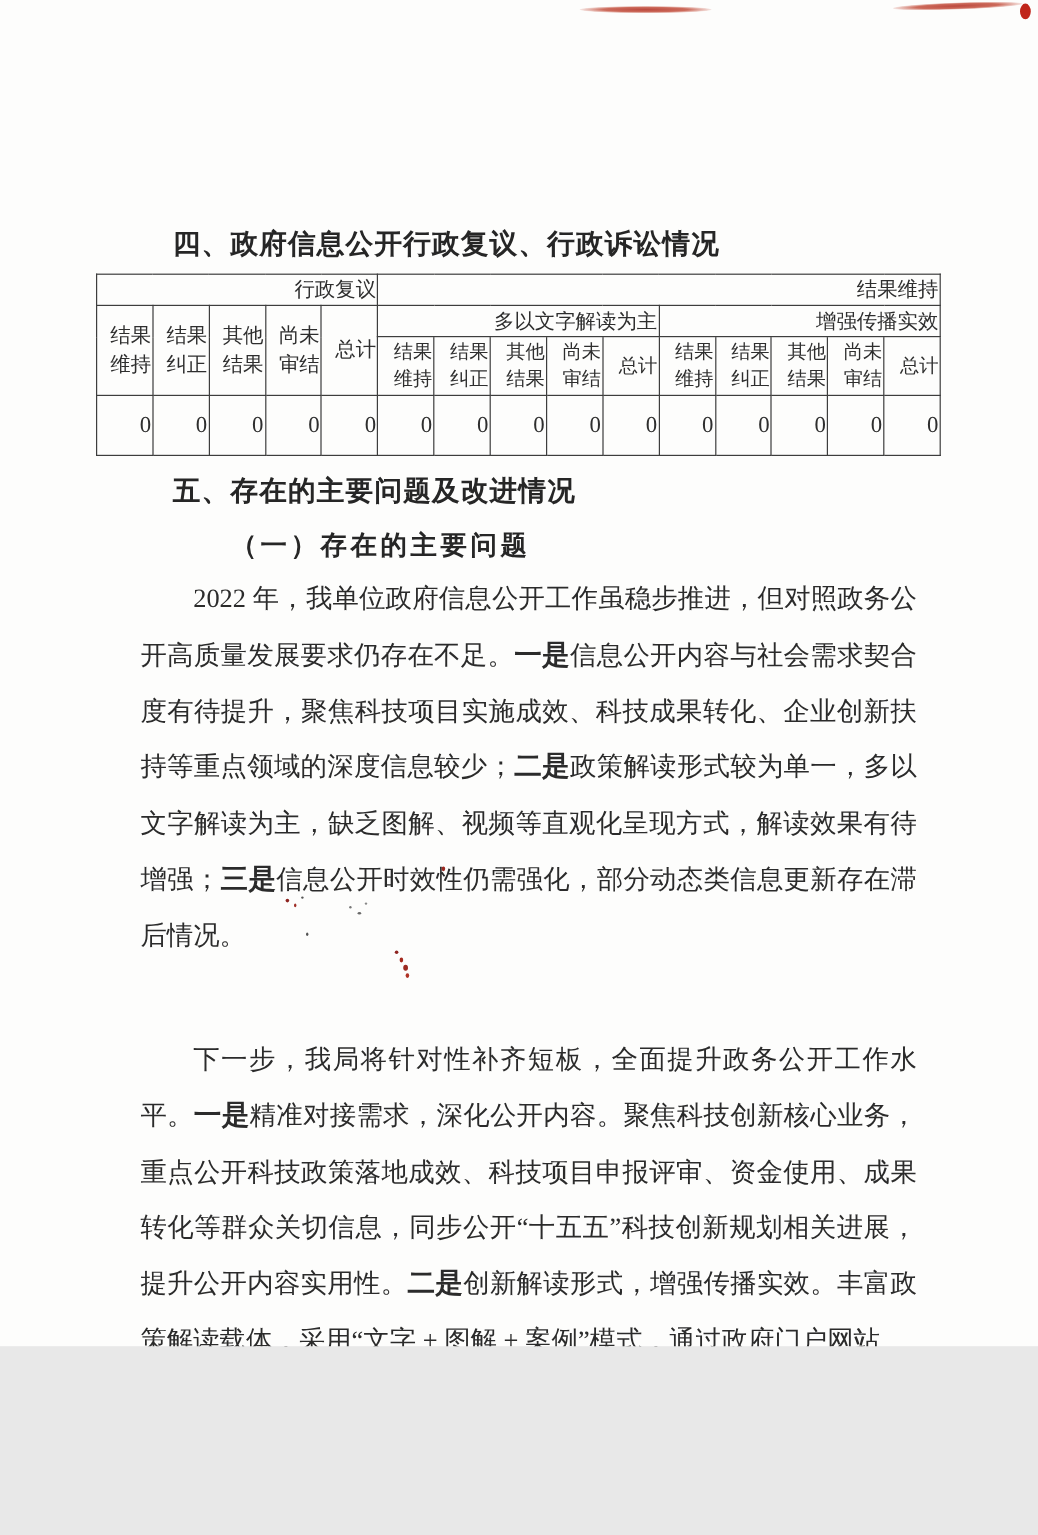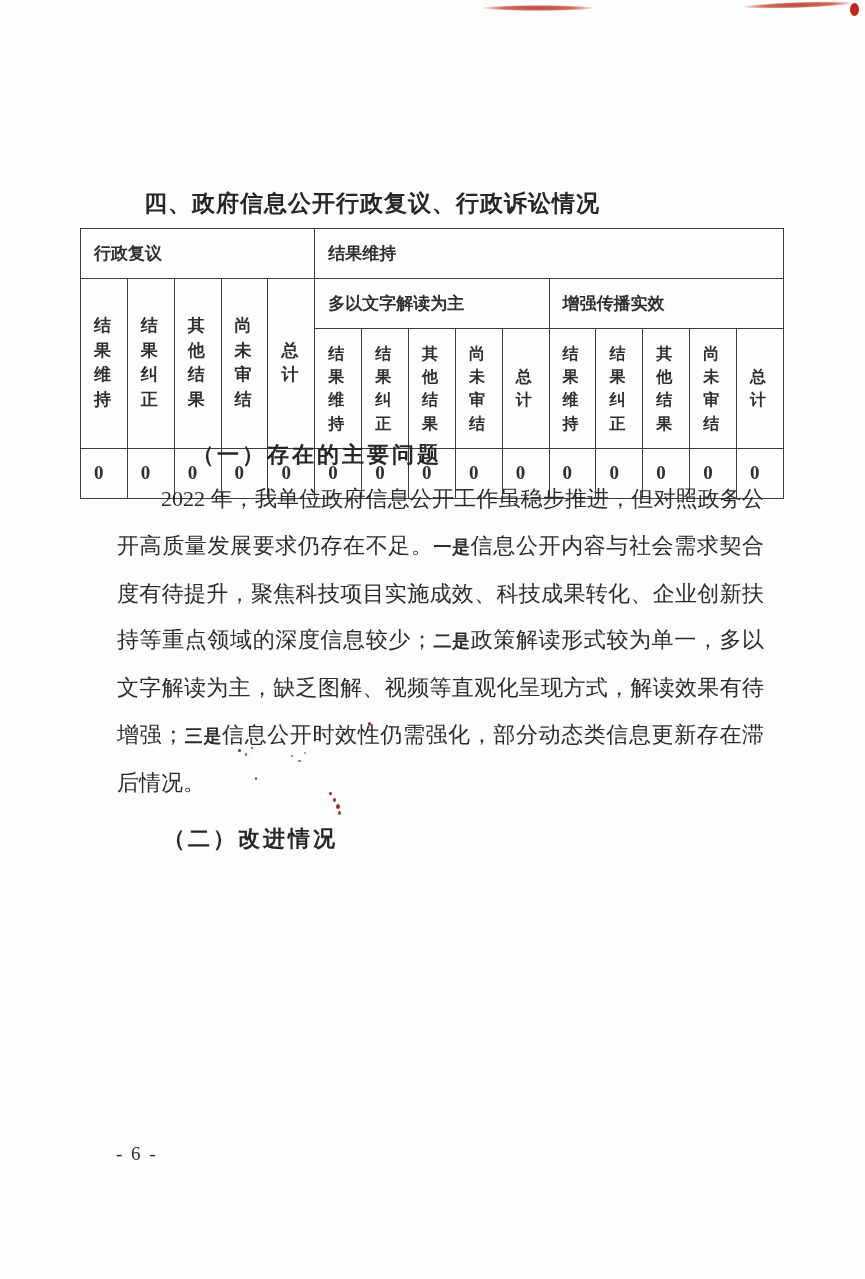--- a/index.html
+++ b/index.html
@@ -1,19 +1,19 @@
 <!DOCTYPE html>
 <html><head>
 <meta charset="utf-8">
 <style>
   * { margin:0; padding:0; box-sizing:border-box; }
   html,body { background:#e8e8e8; }
   .page {
     position:relative;
-    width:865px; height:1279px;
+    width:865px; height:1122px;
     background:#fdfdfc;
     margin:0 auto;
     overflow:hidden;
     color:#2b2b2b;
     font-family:"Liberation Serif","DejaVu Serif",serif;
   }
 
   
   .ink-streak {
     position:absolute; border-radius:50%;
@@ -32,23 +32,23 @@
   
   .tbl-wrap { position:absolute; left:80px; top:228px; }
   table.disclosure {
     border-collapse:collapse; table-layout:fixed;
     width:703px;
     font-family:"Liberation Serif","DejaVu Serif",serif;
     color:#2e2e2e;
   }
   table.disclosure th, table.disclosure td {
     border:1.5px solid #3d3d3d;
-    text-align:left; vertical-align:middle;
-    font-weight:bold;
-    padding:13px;
+    text-align:right; vertical-align:middle;
+    font-weight:normal;
+    padding:1px;
   }
   tr.grp-row th { height:25px; font-size:17px; }
   tr.sub-row th { height:26px; font-size:17px; }
   th.ch { font-size:16px; line-height:1.45; }
   tr.hdr-row th { height:48px; }
   tr.data-row td { height:50px; font-size:19px; }
 
   
   .h-sub {
     position:absolute;
@@ -62,21 +62,21 @@
     position:absolute; left:117px; width:647px;
     font-size:22px; line-height:46.8px;
     text-align:justify;
     text-indent:2em;
     color:#2b2b2b;
     word-break:break-all;
   }
   .seg-bold {
     font-weight:bold;
     font-family:Liberation Serif, serif;
-    font-size:18px;
+    font-size:23px;
   }
 
   .page-num {
     position:absolute; left:116px; top:1143px;
     font-size:19px; letter-spacing:2px; color:#2b2b2b;
     font-family:"Liberation Serif","DejaVu Serif",serif;
   }
 </style>
 </head>
 <body>
@@ -134,36 +134,37 @@
         <td>0</td>
         <td>0</td>
         <td>0</td>
         <td>0</td>
         <td>0</td>
       </tr>
     </tbody>
       </table>
   </div>
 
+  <div class="h-main" style="left:144px; top:394px;">五、存在的主要问题及改进情况</div>
 
   <div class="h-sub" style="left:163px; top:440px;margin-left:29px;">（一）存在的主要问题</div>
 
   <div class="para" style="top:476px;"><span>2022 年，我单位政府信息公开工作虽稳步推进，但对照政务公开高质量发展要求仍存在不足。</span><span class="seg-bold">一是</span><span>信息公开内容与社会需求契合度有待提升，聚焦科技项目实施成效、科技成果转化、企业创新扶持等重点领域的深度信息较少；</span><span class="seg-bold">二是</span><span>政策解读形式较为单一，多以文字解读为主，缺乏图解、视频等直观化呈现方式，解读效果有待增强；</span><span class="seg-bold">三是</span><span>信息公开时效性仍需强化，部分动态类信息更新存在滞后情况。</span></div>
 
   <div class="ink-dot" style="left:238px; top:749px; width:3px; height:3px; background:#8e2420;"></div>
   <div class="ink-dot" style="left:245px; top:753px; width:2px; height:3px; background:#a03028;"></div>
   <div class="ink-dot" style="left:251px; top:747px; width:2px; height:2px; background:#555;"></div>
   <div class="ink-dot" style="left:291px; top:755px; width:2px; height:2px; background:#777;"></div>
   <div class="ink-dot" style="left:298px; top:760px; width:3px; height:2px; background:#6a6a6a;"></div>
   <div class="ink-dot" style="left:304px; top:752px; width:2px; height:2px; background:#888;"></div>
   <div class="ink-dot" style="left:255px; top:777px; width:2px; height:3px; background:#555;"></div>
   <div class="ink-dot" style="left:368px; top:722px; width:3px; height:4px; background:#9c2a22;"></div>
   <div class="ink-dot" style="left:329px; top:792px; width:3px; height:3px; background:#8e2420;"></div>
   <div class="ink-dot" style="left:333px; top:798px; width:3px; height:4px; background:#a52a1e;"></div>
   <div class="ink-dot" style="left:336px; top:804px; width:4px; height:5px; background:#9c2a22;"></div>
   <div class="ink-dot" style="left:338px; top:811px; width:3px; height:4px; background:#b03326;"></div>
 
-  <div class="h-sub" style="left:163px; top:824px;">（二）改进情况</div>
 
+  <div class="para" style="top:860px;"><span>下一步，我局将针对性补齐短板，全面提升政务公开工作水平。</span><span class="seg-bold">一是</span><span>精准对接需求，深化公开内容。聚焦科技创新核心业务，重点公开科技政策落地成效、科技项目申报评审、资金使用、成果转化等群众关切信息，同步公开“十五五”科技创新规划相关进展，提升公开内容实用性。</span><span class="seg-bold">二是</span><span>创新解读形式，增强传播实效。丰富政策解读载体，采用“文字 + 图解 + 案例”模式，通过政府门户网站、</span></div>
 
   <div class="page-num">- 6 -</div>
 
 </div>
 
 </body></html>

